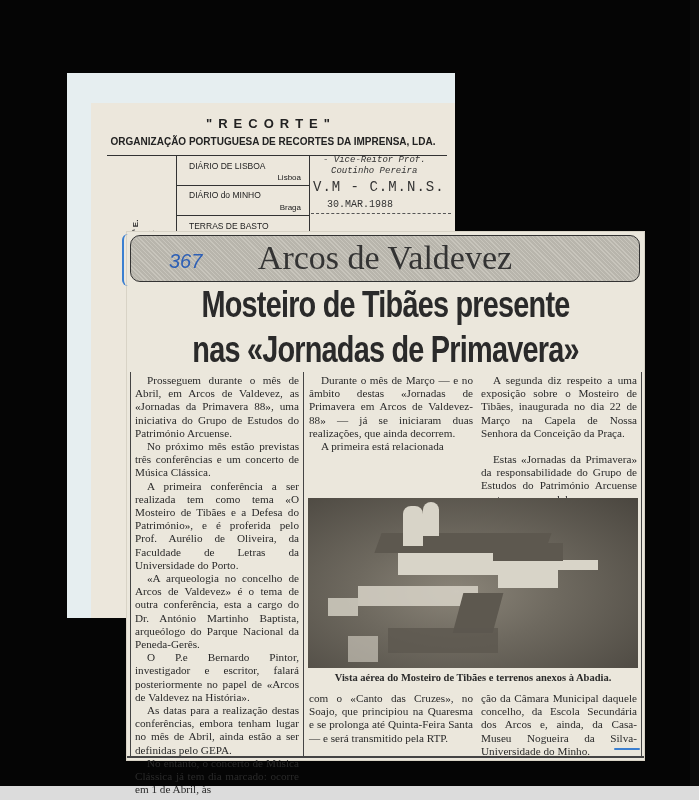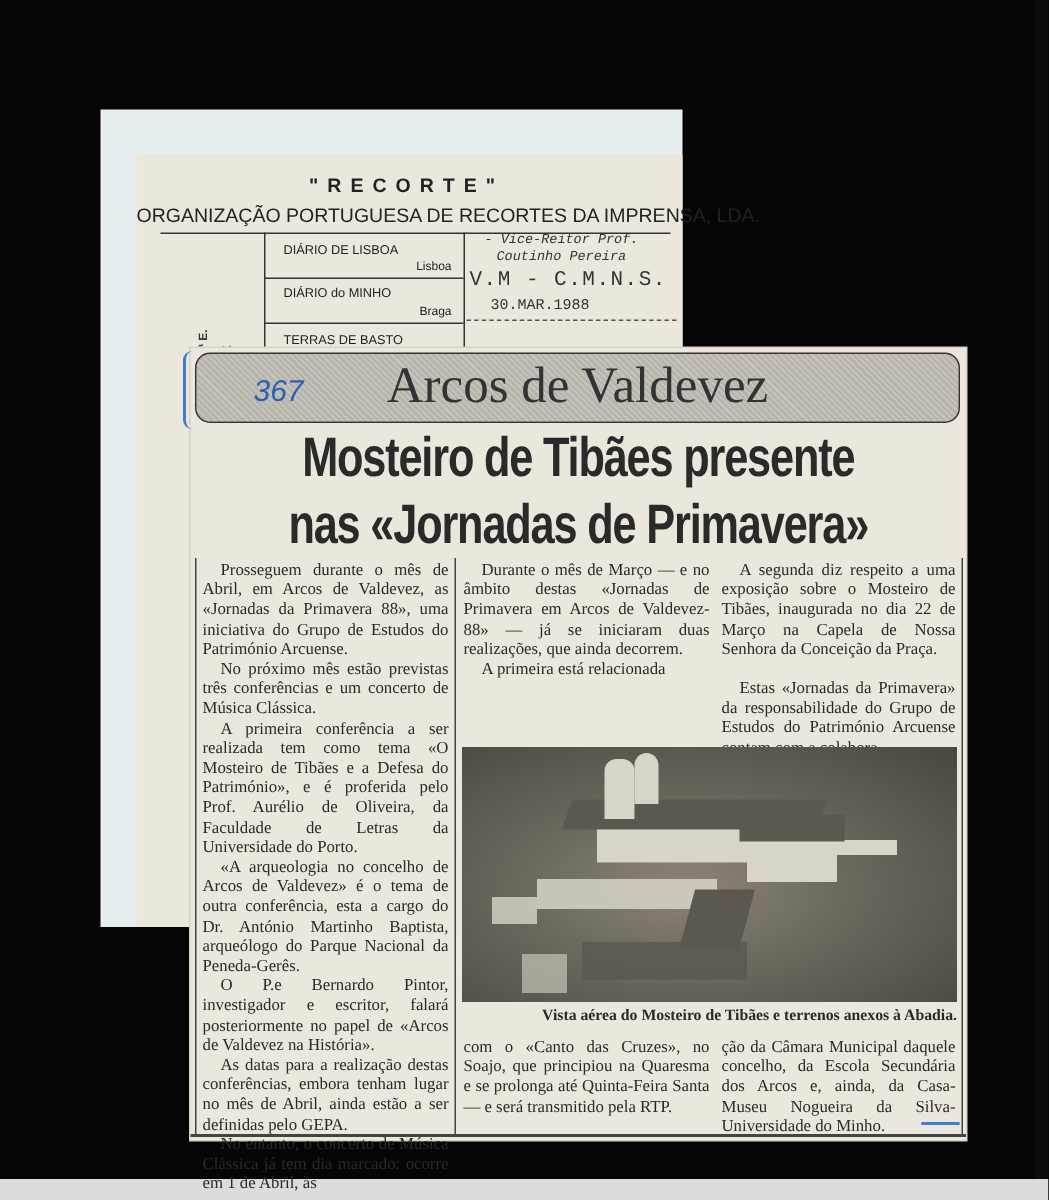--- a/index.html
+++ b/index.html
@@ -7,21 +7,21 @@
          font-family:"Liberation Serif", serif; }
   .bottom-strip { position:absolute; left:0; top:786px; width:699px; height:14px; background:#dcdcdc; }
   .right-edge { position:absolute; left:690px; top:0; width:9px; height:786px; background:#0b0b0b; }
 
   
   .slip { position:absolute; left:67px; top:73px; width:388px; height:545px; background:#e6eef0; }
   .slip-inner { position:absolute; left:24px; top:30px; width:364px; height:515px; background:#ece7dc; }
   .slip-title { position:absolute; left:0; top:13px; width:360px; text-align:center;
      font-family:"Liberation Sans", sans-serif; font-weight:bold; font-size:13px; letter-spacing:6px; color:#222; }
   .slip-org { position:absolute; left:0; top:33px; width:364px; text-align:center;
-     font-family:"Liberation Sans", sans-serif; font-weight:normal; font-size:13px; color:#222; white-space:nowrap; }
+     font-family:"Liberation Sans", sans-serif; font-weight:bold; font-size:10px; color:#222; white-space:nowrap; }
   .slip-hline { position:absolute; left:16px; top:52px; width:340px; height:1px; background:#333; }
   .slip-vline { position:absolute; left:85px; top:52px; width:1px; height:80px; background:#333; }
   .slip-vline2 { position:absolute; left:218px; top:52px; width:1px; height:80px; background:#333; }
   .pub { position:absolute; left:98px; font-family:"Liberation Sans", sans-serif; font-size:8.5px; color:#222; }
   .pub-city { position:absolute; left:150px; width:60px; text-align:right; font-family:"Liberation Sans", sans-serif; font-size:8px; font-weight:normal; color:#222; }
   .pub-sep { position:absolute; left:85px; width:133px; height:1px; background:#333; }
   .vert-label { position:absolute; font-family:"Liberation Sans", sans-serif; font-size:8px; font-weight:bold; color:#333;
      transform:rotate(-90deg); transform-origin:left top; white-space:nowrap; }
   .hand { position:absolute; font-family:Liberation Mono, monospace; color:#333; font-style:italic; }
   .hand-line { position:absolute; left:220px; width:140px; height:1px; border-top:1px dashed #555; }
@@ -39,21 +39,21 @@
   .col { position:absolute; font-size:11.2px; line-height:13.2px; color:#2a2a2a; text-align:justify; }
   .col p { margin:0; text-indent:12px; }
   .col p.noindent { text-indent:0; }
   .col .gap { height:13px; }
   .rule-v { position:absolute; width:1px; background:#444; }
   .rule-h { position:absolute; height:1.5px; background:#444; }
   .photo { position:absolute; left:181px; top:266px; width:330px; height:170px; overflow:hidden;
      background:radial-gradient(ellipse at 45% 55%, #8a8478 0%, #6e695f 40%, #4a463f 100%); }
   .photo .bldg { position:absolute; background:#d8d4c8; }
   .photo .roof { position:absolute; background:#5d584f; }
-  .caption { position:absolute; left:181px; top:440px; width:330px; text-align:right; font-size:10.5px; font-weight:bold; color:#2a2a2a; }
+  .caption { position:absolute; left:181px; top:440px; width:330px; text-align:center; font-size:10.5px; font-weight:bold; color:#2a2a2a; }
   .underline-blue { position:absolute; left:487px; top:516px; width:26px; height:2px; background:#3b7fd0; border-radius:2px; }
 </style>
 </head>
 <body>
 
 <div class="right-edge"></div>
 <div class="bottom-strip"></div>
 
 <div class="slip">
   <div class="slip-inner">

